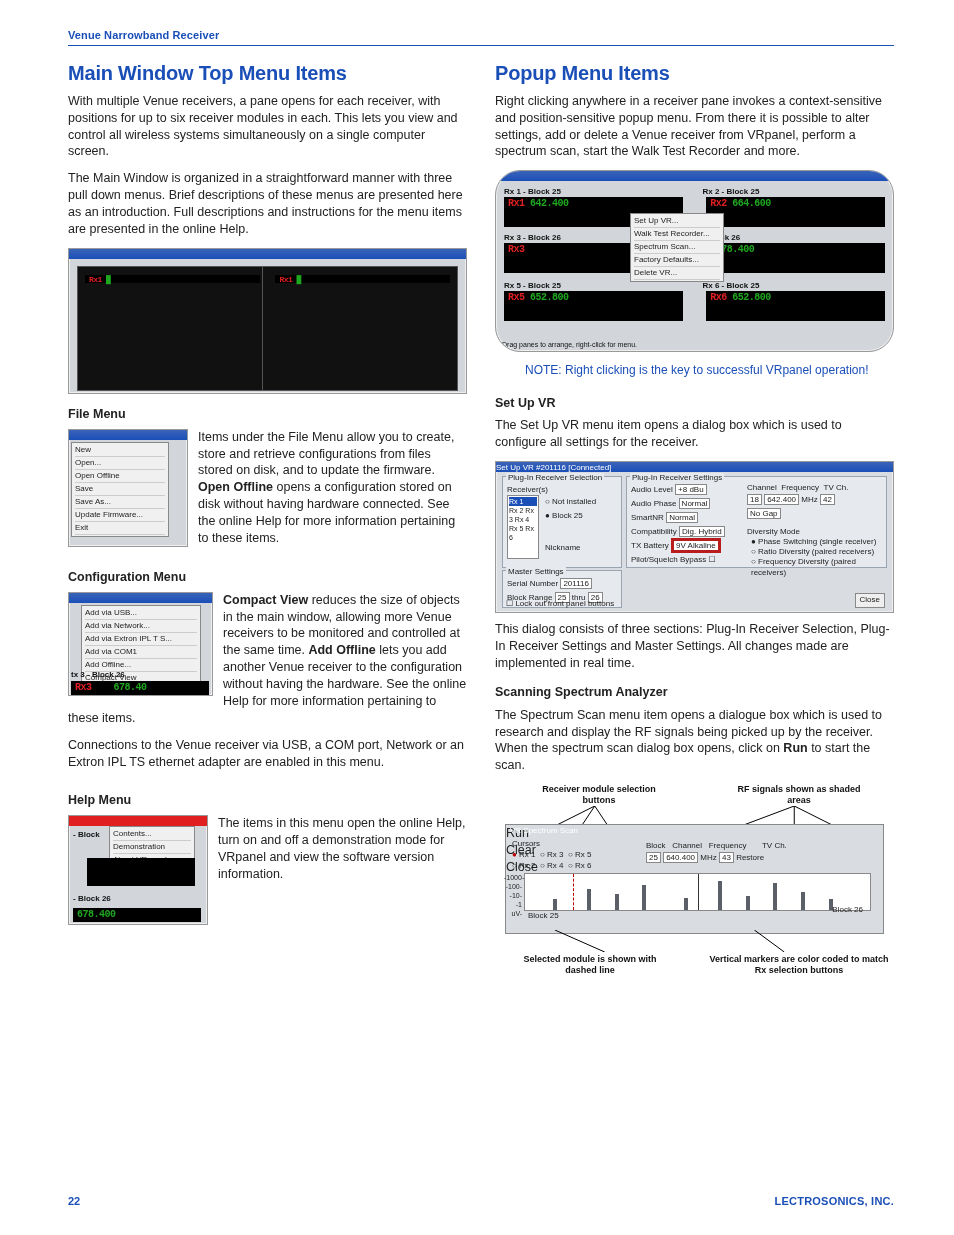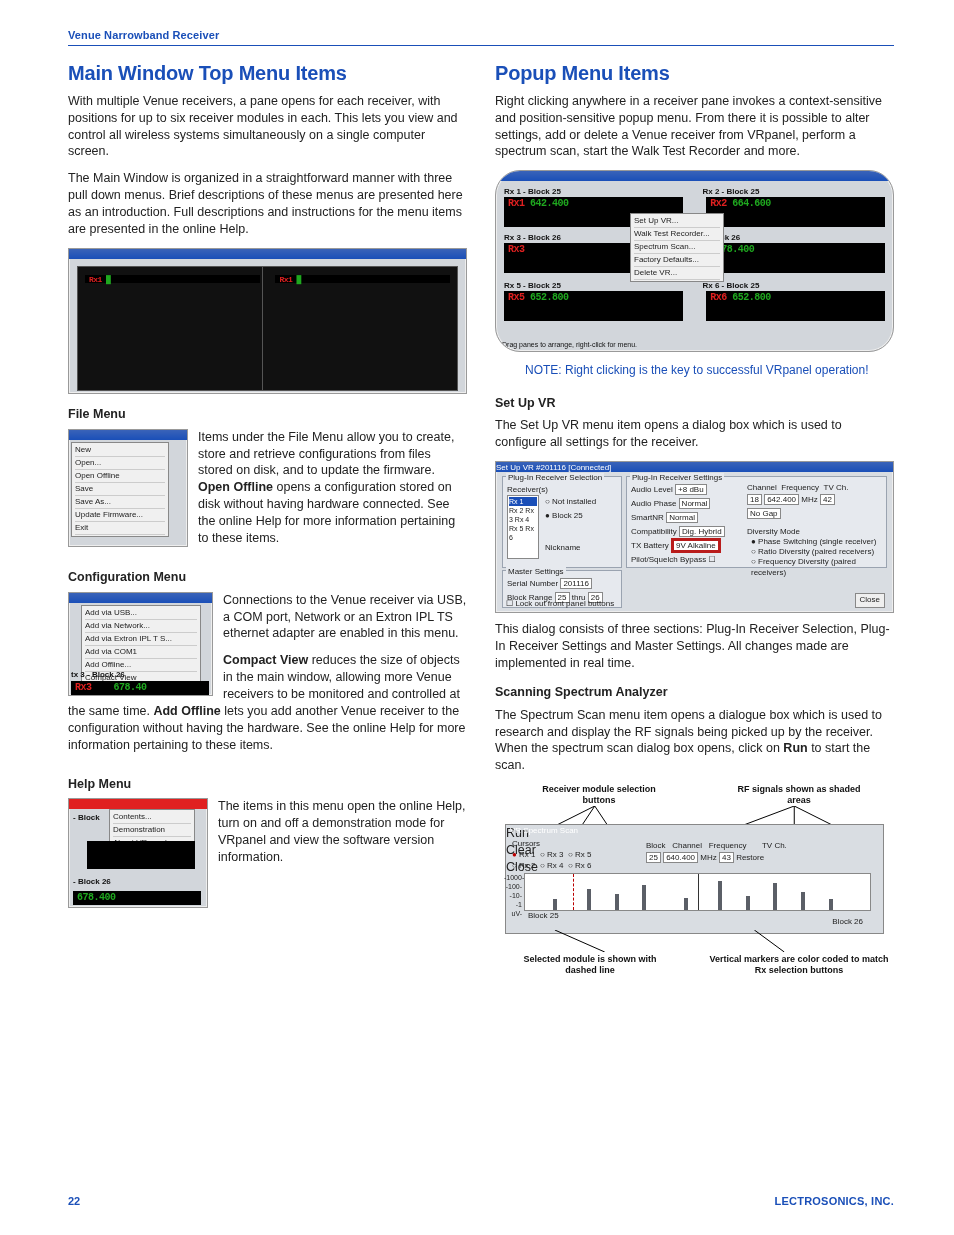--- a/index.html
+++ b/index.html
@@ -291,22 +291,22 @@
           <span>Add via USB...</span>
           <span>Add via Network...</span>
           <span>Add via Extron IPL T S...</span>
           <span>Add via COM1</span>
           <span>Add Offline...</span>
           <span>Compact View</span>
         </div>
         <div class="block-label" style="left:2px;bottom:14px;">tx 3 - Block 26</div>
         <div class="lcd" style="left:2px;bottom:0;width:130px;font-size:10px;">Rx3&nbsp;&nbsp;&nbsp;&nbsp;<span class="g">678.40</span></div>
       </div>
+      <p><b>Compact View</b> reduces the size of objects in the main window, allowing more Venue receivers to be monitored and controlled at the same time. <b>Add Offline</b> lets you add another Venue receiver to the configuration without having the hardware. See the online Help for more information pertaining to these items.</p>
       <p>Connections to the Venue receiver via USB, a COM port, Network or an Extron IPL TS ethernet adapter are enabled in this menu.</p>
-      <p><b>Compact View</b> reduces the size of objects in the main window, allowing more Venue receivers to be monitored and controlled at the same time. <b>Add Offline</b> lets you add another Venue receiver to the configuration without having the hardware. See the online Help for more information pertaining to these items.</p>
       <div class="clear"></div>
 
       <h3>Help Menu</h3>
       <div class="fig fig-help">
         <div class="titlebar" style="background:#e02020;"></div>
         <div class="menu">
           <span>Contents...</span>
           <span>Demonstration</span>
           <span>About VRpanel...</span>
         </div>
@@ -462,21 +462,21 @@
             <div class="bar" style="left:88%;height:30%;"></div>
             <div style="position:absolute;left:50%;top:0;bottom:0;border-left:1px solid #333;"></div>
           </div>
           <div style="position:absolute;left:-2px;top:48px;font-size:7px;line-height:9px;text-align:right;width:18px;">
              <span>-1000-</span><br>
              <span>-100-</span><br>
              <span>-10-</span><br>
              <span>-1 uV-</span>
           </div>
           <div style="position:absolute;left:22px;top:86px;font-size:8px;">Block 25</div>
-          <div style="position:absolute;right:20px;top:92px;font-size:8px;">Block 26</div>
+          <div style="position:absolute;right:20px;top:80px;font-size:8px;">Block 26</div>
           <div class="btn" style="left:110px;bottom:4px;">Run</div>
           <div class="btn" style="left:208px;bottom:4px;">Clear</div>
           <div class="btn" style="right:12px;bottom:4px;">Close</div>
         </div>
 
         <svg style="position:absolute;left:0;bottom:22px;width:100%;height:22px;" viewBox="0 0 400 22" preserveAspectRatio="none">
           <line x1="60" y1="0" x2="110" y2="22" stroke="#000" stroke-width="1"></line>
           <line x1="260" y1="0" x2="290" y2="22" stroke="#000" stroke-width="1"></line>
         </svg>
         <div class="ann" style="left:20px;bottom:-2px;width:150px;">Selected module is shown with dashed line</div>

